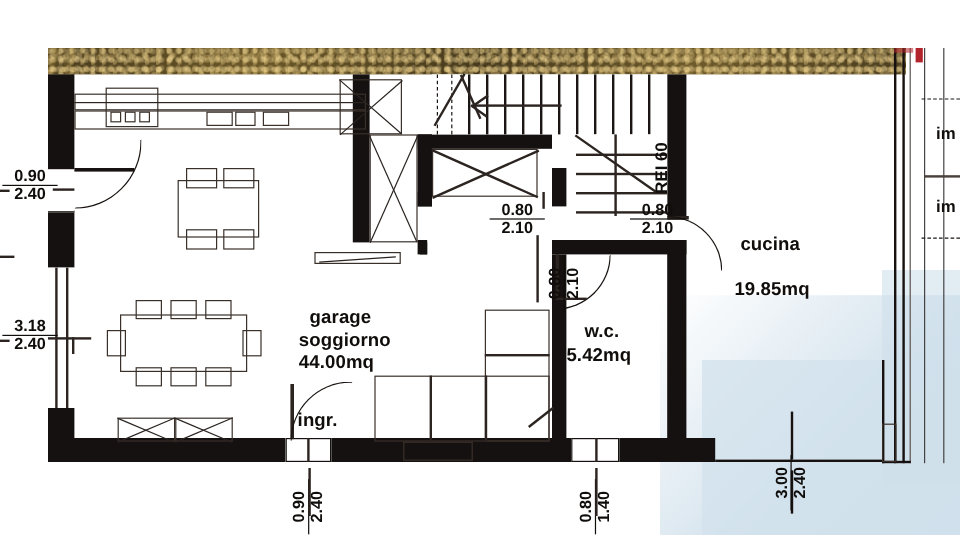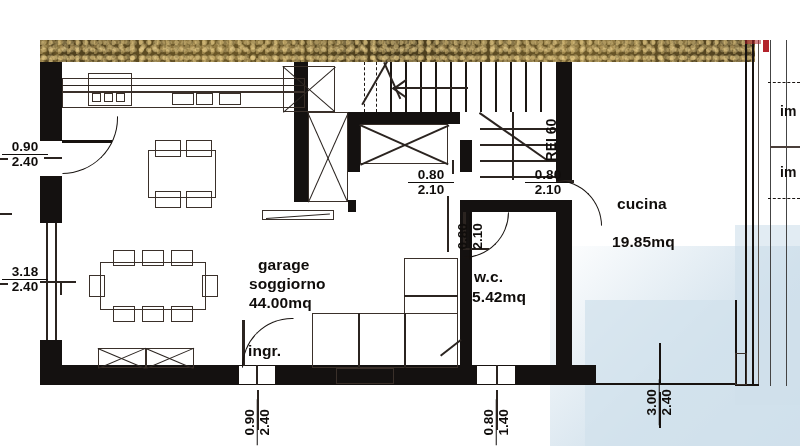--- a/index.html
+++ b/index.html
@@ -244,21 +244,21 @@
 
   <div class="box abs" style="left:735px;top:353px;width:12px;height:32px;border-width:1.6px;"></div>
 
   <span class="lbl room" style="left:258px;top:256px;">garage</span>
   <span class="lbl room" style="left:249px;top:275px;">soggiorno</span>
   <span class="lbl room" style="left:249px;top:294px;">44.00mq</span>
 
   <span class="lbl room" style="left:617px;top:195px;">cucina</span>
   <span class="lbl room" style="left:612px;top:233px;">19.85mq</span>
 
-  <span class="lbl room" style="left:474px;top:268px;">w.c.</span>
+  <span class="lbl room" style="left:487px;top:268px;">w.c.</span>
   <span class="lbl room" style="left:472px;top:288px;">5.42mq</span>
 
   <span class="lbl room" style="left:248px;top:342px;">ingr.</span>
 
   <span class="lbl dimtxt rot90" style="left:551px;top:132px;width:60px;text-align:center;margin-left:-30px;font-size:14px;">REI 60</span>
 
   <div class="dim-stack" style="left:2px;top:140px;width:46px;">
     <span class="top">0.90</span>
     <span class="bot">2.40</span>
   </div>

